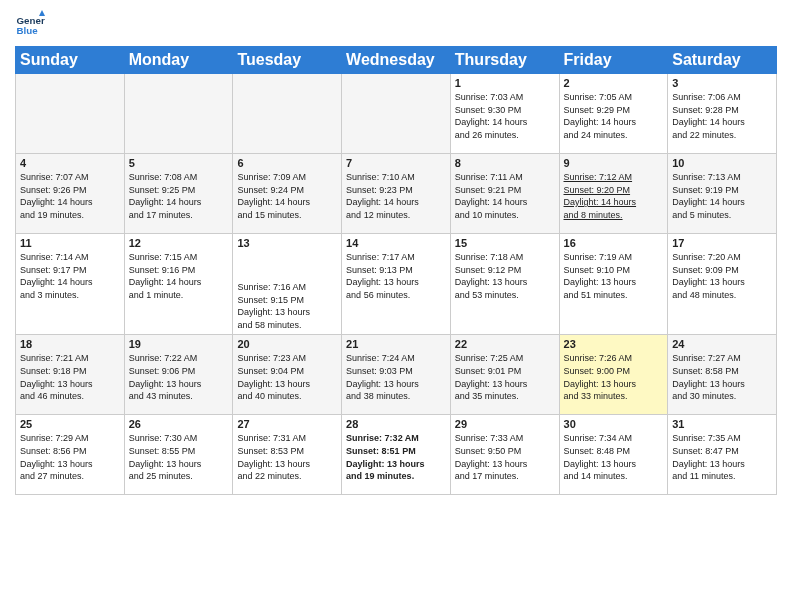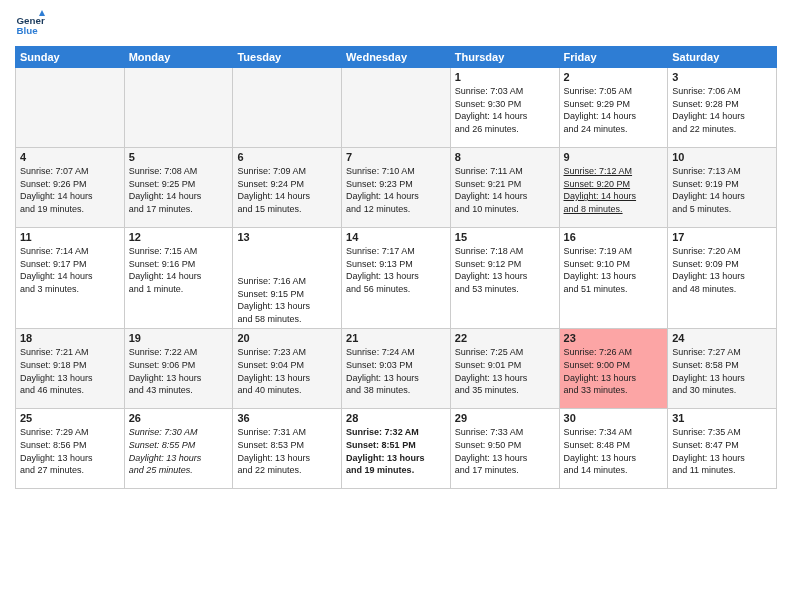--- a/index.html
+++ b/index.html
@@ -43,21 +43,21 @@
       color: #333;
     }
     table {
       width: 100%;
       border-collapse: collapse;
       table-layout: fixed;
     }
     th {
       background-color: #2e7dd4;
       color: white;
-      font-size: 11px;
+      font-size: 16px;
       font-weight: bold;
       padding: 4px 4px;
       text-align: left;
       border: 1px solid #2e7dd4;
     }
     td {
       border: 1px solid #ccc;
       vertical-align: top;
       padding: 3px 4px;
       font-size: 9.5px;
@@ -271,21 +271,21 @@
 Daylight: 13 hours
 and 38 minutes.</div>
           </td>
           <td style="background: rgb(245, 245, 245); margin-left: 30px;">
             <span class="day-number">22</span>
             <div class="day-info" style="white-space: pre-line;">Sunrise: 7:25 AM
 Sunset: 9:01 PM
 Daylight: 13 hours
 and 35 minutes.</div>
           </td>
-          <td style="background: #fca5a5;">
+          <td style="background: #fef9c3;">
             <span class="day-number">23</span>
             <div class="day-info" style="white-space: pre-line;">Sunrise: 7:26 AM
 Sunset: 9:00 PM
 Daylight: 13 hours
 and 33 minutes.</div>
           </td>
           <td style="background: rgb(245, 245, 245);">
             <span class="day-number">24</span>
             <div class="day-info" style="white-space: pre-line;">Sunrise: 7:27 AM
 Sunset: 8:58 PM
@@ -296,27 +296,27 @@
         <tr>
           <td>
             <span class="day-number">25</span>
             <div class="day-info" style="white-space: pre-line;">Sunrise: 7:29 AM
 Sunset: 8:56 PM
 Daylight: 13 hours
 and 27 minutes.</div>
           </td>
           <td>
             <span class="day-number">26</span>
-            <div class="day-info" style="white-space: pre-line; font-style: italic;">Sunrise: 7:30 AM
+            <div class="day-info" style="white-space: pre-line;">Sunrise: 7:30 AM
 Sunset: 8:55 PM
 Daylight: 13 hours
 and 25 minutes.</div>
           </td>
           <td>
-            <span class="day-number">36</span>
+            <span class="day-number">27</span>
             <div class="day-info" style="white-space: pre-line;">Sunrise: 7:31 AM
 Sunset: 8:53 PM
 Daylight: 13 hours
 and 22 minutes.</div>
           </td>
           <td>
             <span class="day-number">28</span>
             <div class="day-info" style="white-space: pre-line; font-weight: bold;">Sunrise: 7:32 AM
 Sunset: 8:51 PM
 Daylight: 13 hours

